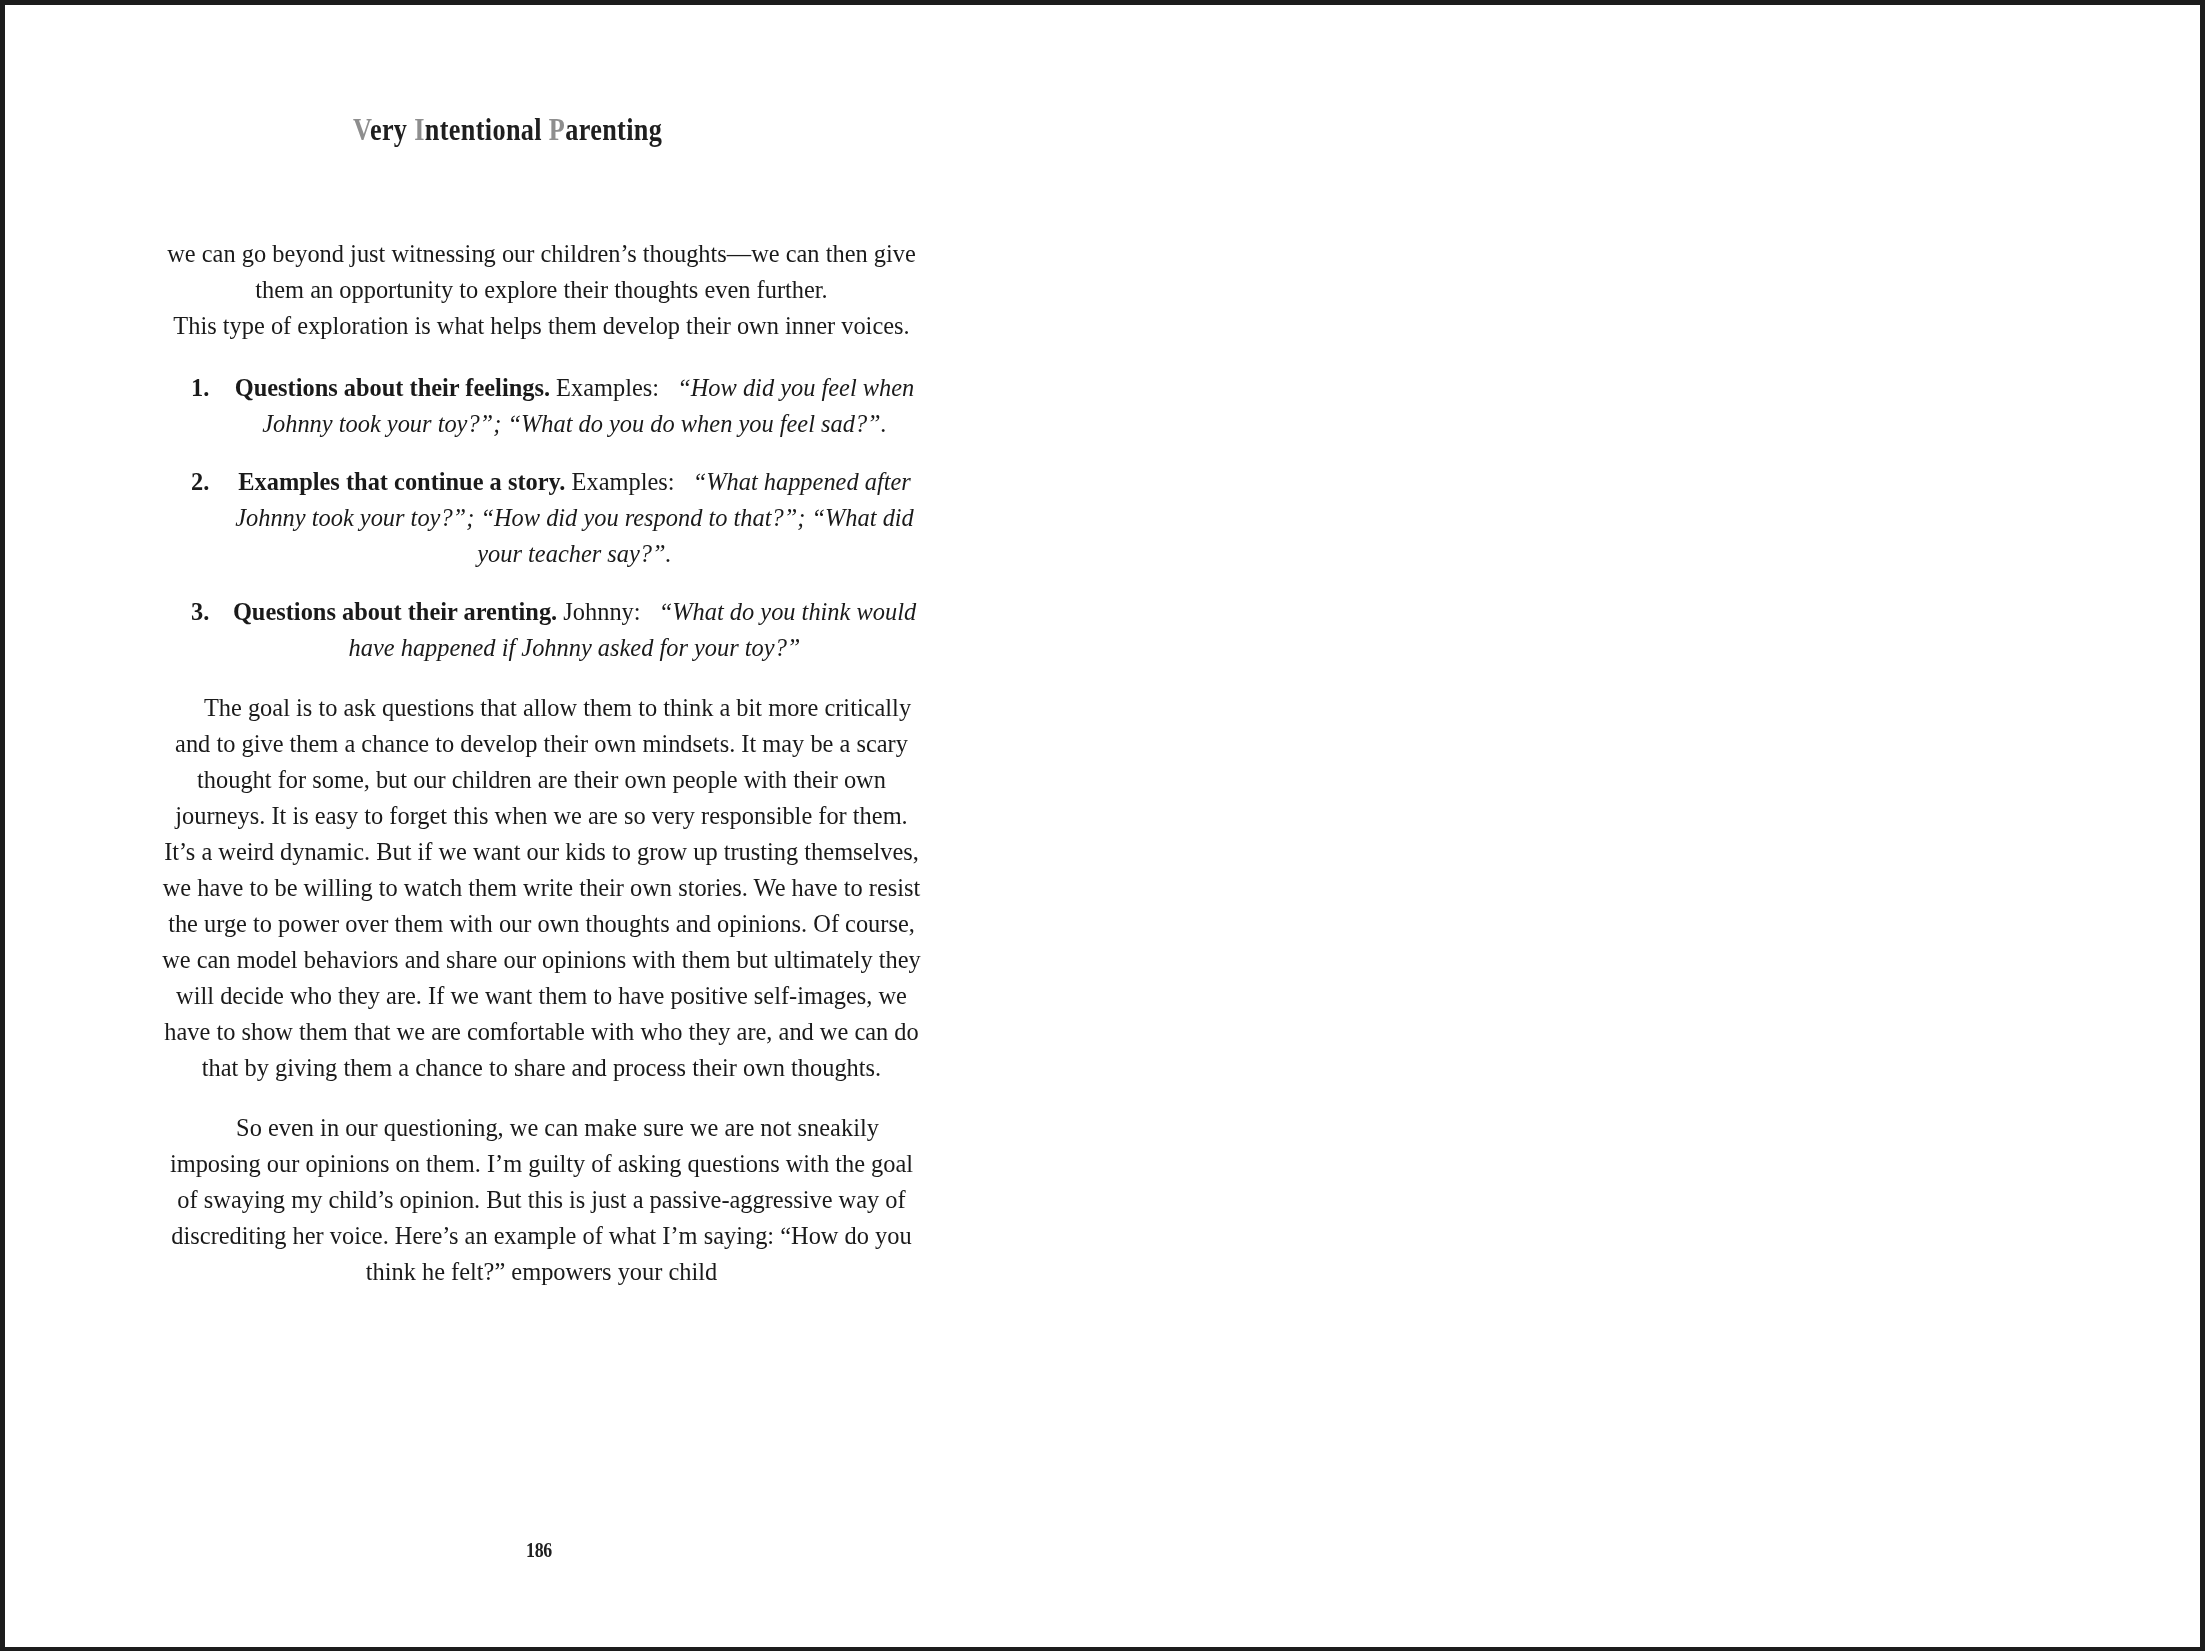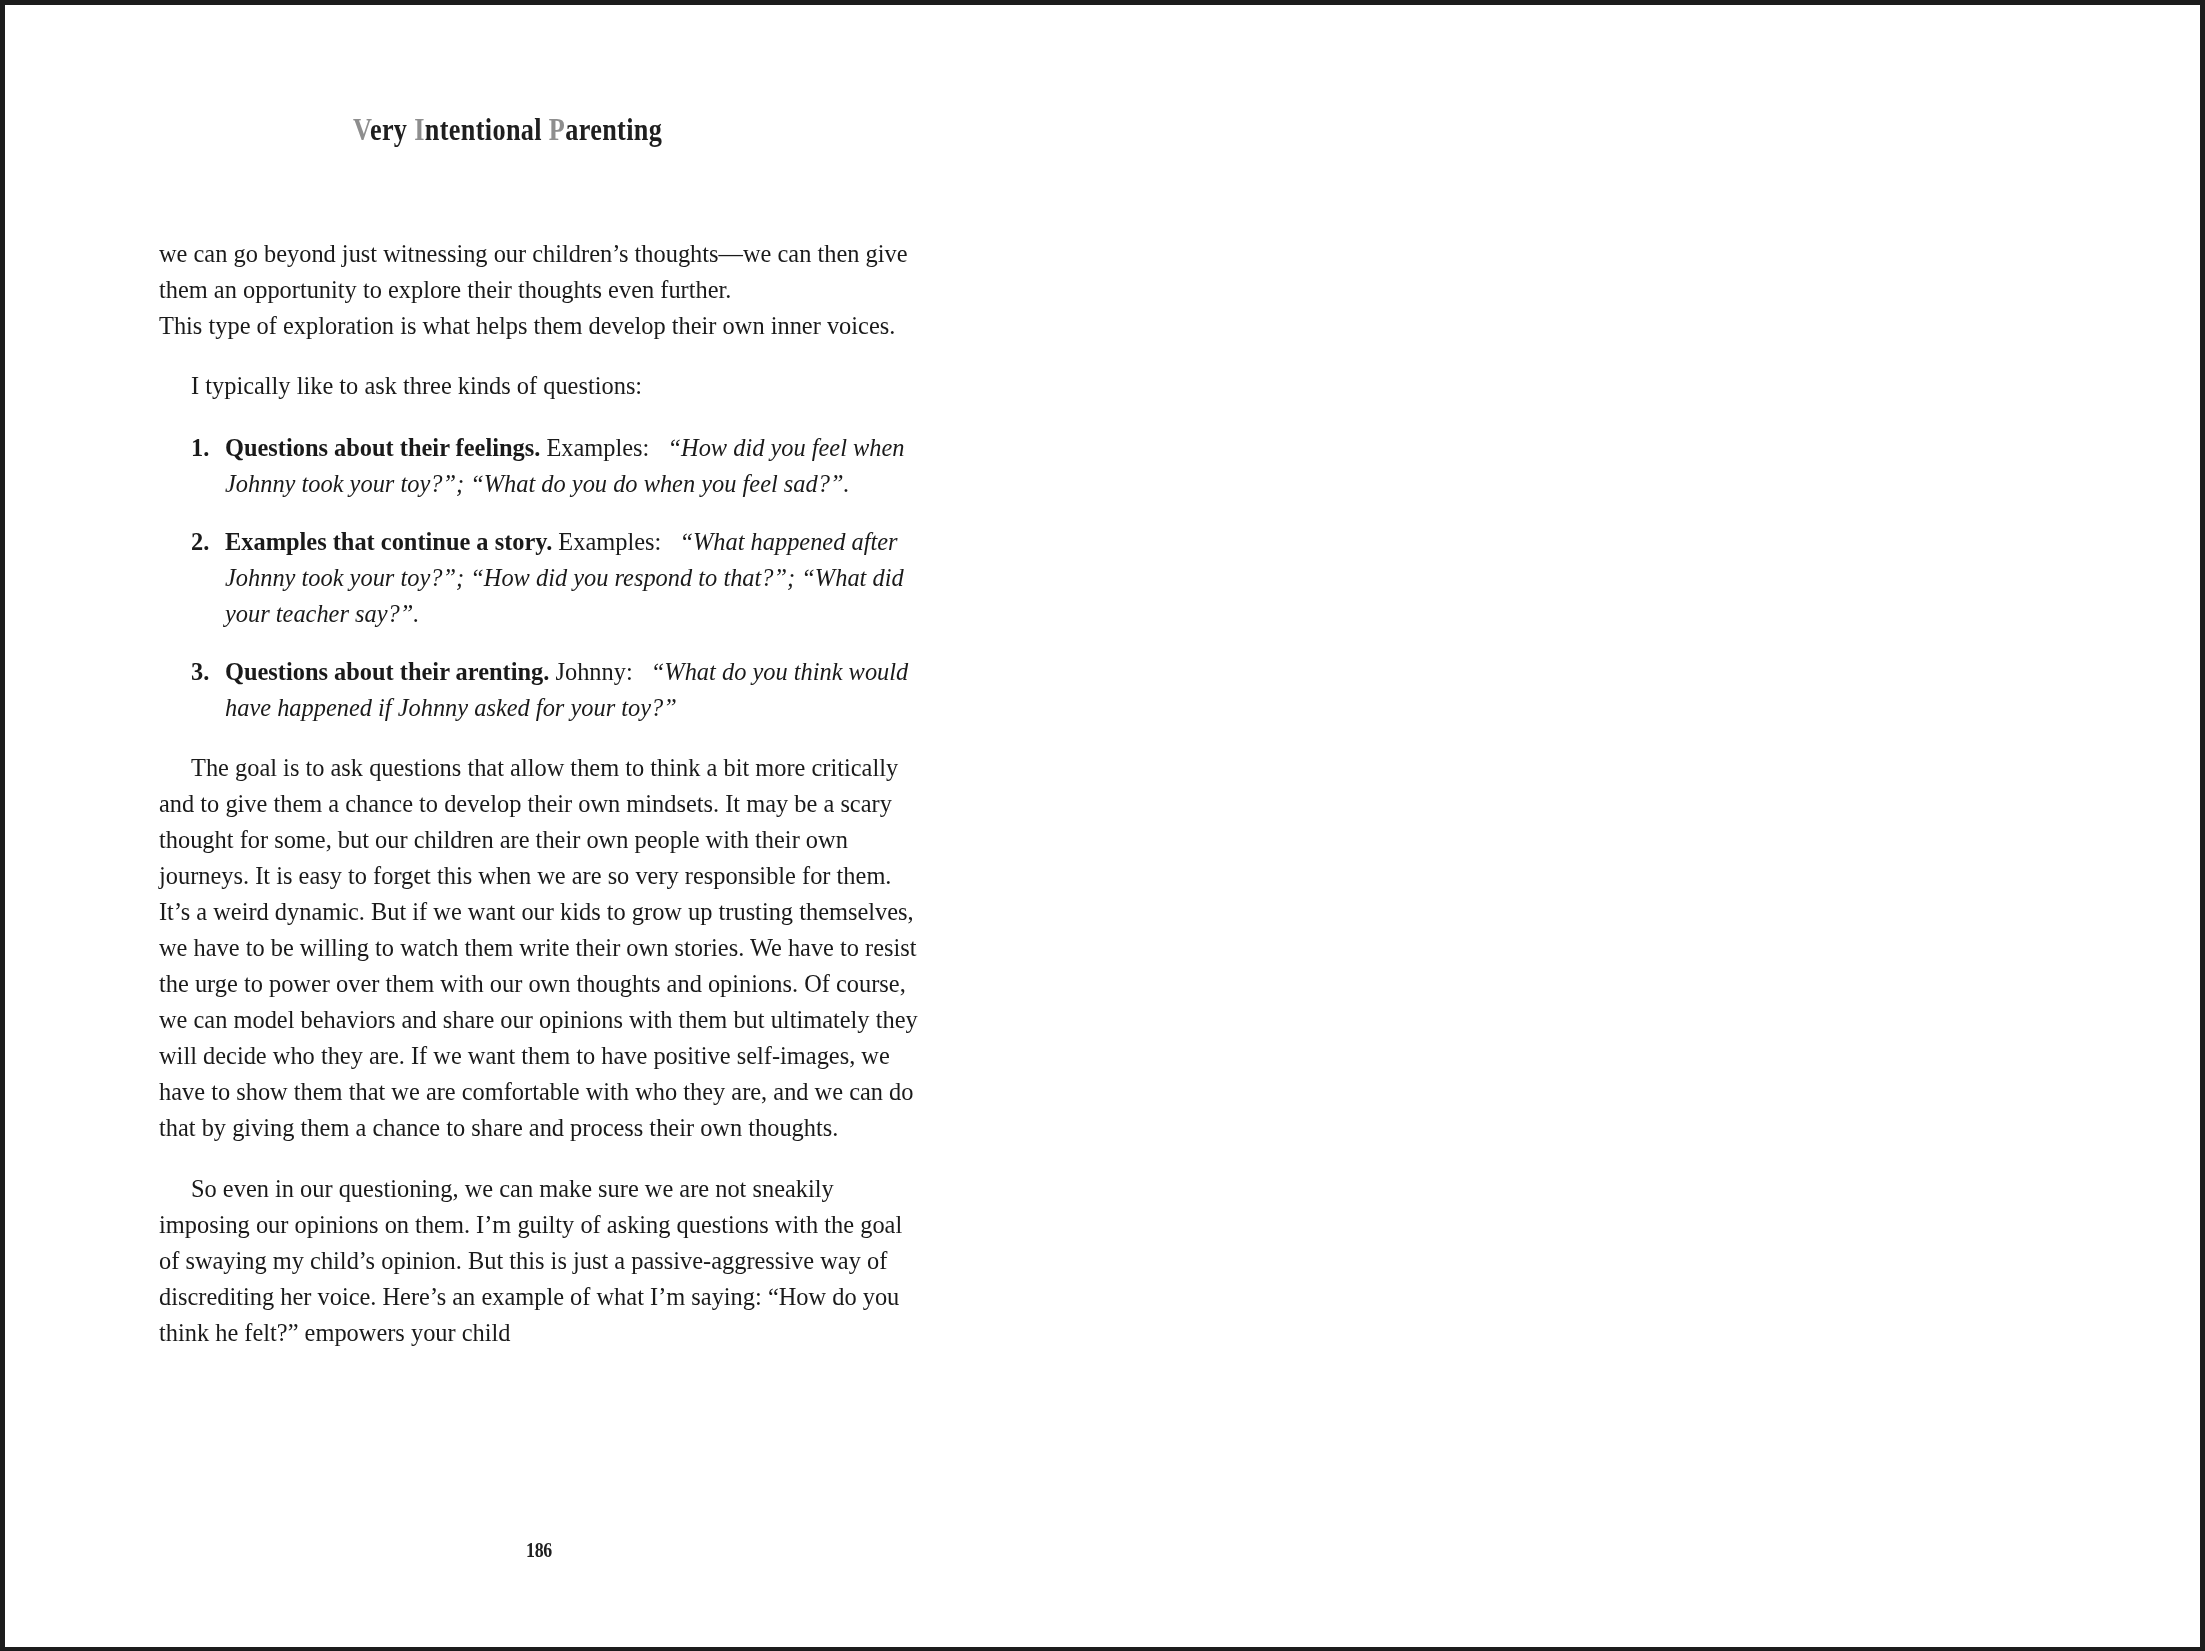--- a/index.html
+++ b/index.html
@@ -51,21 +51,21 @@
   }
   .running-head-left .rh-dark { color: #1f1f1f; }
 
   
   .col {
     position: absolute;
     top: 231px;
     width: 765px;
     font-size: 24.4px;
     line-height: 36px;
-    text-align: left;
+    text-align: center;
   }
   .col-left  { left: 154px; }
 
   p {
     margin: 0;
     text-indent: 0;
   }
   p.indent { text-indent: 32px; }
   p.space-before { margin-top: 24.4px; }
 
@@ -114,21 +114,20 @@
 
   <div class="page page-left">
 
     <div class="running-head running-head-left"><span><span>V</span><span class="rh-dark">ery</span><span> I</span><span class="rh-dark">ntentional </span><span>P</span><span class="rh-dark">arenting</span></span></div>
 
     <div class="col col-left">
 
       <p>we can go beyond just witnessing our children’s thoughts—we can then give them an opportunity to explore their thoughts even further.</p>
       <p> This type of exploration is what helps them develop their own inner voices.</p>
 
-      <p class="indent space-before">I typically like to ask three kinds of questions:</p>
 
       <ol class="qlist">
         <li>
           <span class="lead">Questions about their feelings.</span><span> Examples: </span><span class="ex">“How did you feel when Johnny took your toy?”; “What do you do when you feel sad?”.</span>
         </li>
         <li>
           <span class="lead">Examples that continue a story.</span><span> Examples: </span><span class="ex">“What happened after Johnny took your toy?”; “How did you respond to that?”; “What did your teacher say?”.</span>
         </li>
         <li>
           <span class="lead">Questions about their arenting.</span><span> Johnny: </span><span class="ex">“What do you think would have happened if Johnny asked for your toy?”</span>

